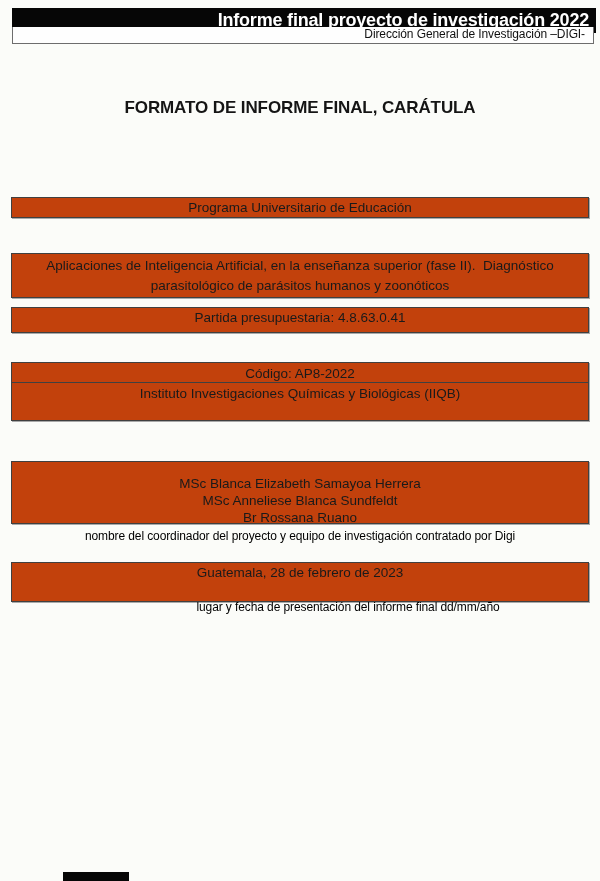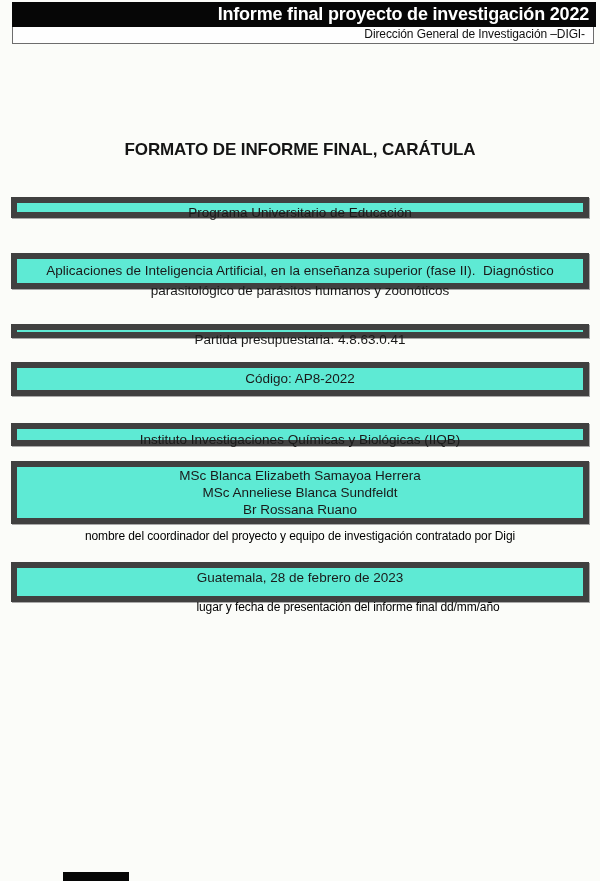--- a/index.html
+++ b/index.html
@@ -7,21 +7,21 @@
     position: relative;
     width: 600px;
     height: 881px;
     background: #fbfcf9;
     font-family: "Liberation Sans", sans-serif;
     color: #151515;
     overflow: hidden;
   }
   .banner {
     position: absolute;
-    left: 12px; top: 2px;
+    left: 12px; top: 8px;
     width: 584px; height: 25px;
     background: #060606;
     color: #ffffff;
     font-weight: bold;
     font-size: 18px;
     line-height: 25px;
     text-align: right;
     padding-right: 7px;
     box-sizing: border-box;
     letter-spacing: -0.2px;
@@ -44,40 +44,39 @@
     white-space: nowrap;
   }
   .doc-title {
     position: absolute;
     left: 0; top: 98px;
     width: 100%;
     text-align: center;
     font-weight: bold;
     font-size: 17px;
     letter-spacing: -0.1px;
-    margin-top: 42px;
   }
   .box {
     position: absolute;
     left: 11px;
     width: 578px;
     box-sizing: border-box;
-    border: 6px solid #404040;
+    border: 1px solid #404040;
     box-shadow: 1px 1px 0 #a9a9a9;
-    background: #5eead4;
+    background: #c2410c;
     text-align: center;
     font-size: 13.5px;
     color: #1a1a1a;
   }
   .box-program    { top: 197px; height: 21px; line-height: 19px; }
-  .box-project    { top: 253px; height: 36px; line-height: 19.5px; padding-top: 2px; }
-  .box-budget     { top: 324px; height: 14px; line-height: 20px; }
-  .box-code       { top: 362px; height: 34px; line-height: 21px; }
-  .box-institute  { top: 423px; height: 23px; line-height: 21px; }
-  .box-team       { top: 461px; height: 63px; line-height: 17px; padding-top: 0; }
+  .box-project    { top: 253px; height: 45px; line-height: 19.5px; padding-top: 2px; }
+  .box-budget     { top: 307px; height: 26px; line-height: 20px; }
+  .box-code       { top: 362px; height: 23px; line-height: 21px; }
+  .box-institute  { top: 382px; height: 39px; line-height: 21px; }
+  .box-team       { top: 461px; height: 63px; line-height: 17px; padding-top: 13px; }
   .box-place-date { top: 562px; height: 40px; line-height: 20px; }
   .pre-space { white-space: pre-wrap; }
   .caption {
     position: absolute;
     left: 0;
     width: 100%;
     text-align: center;
     font-size: 12px;
     color: #000000;
     letter-spacing: -0.1px;

